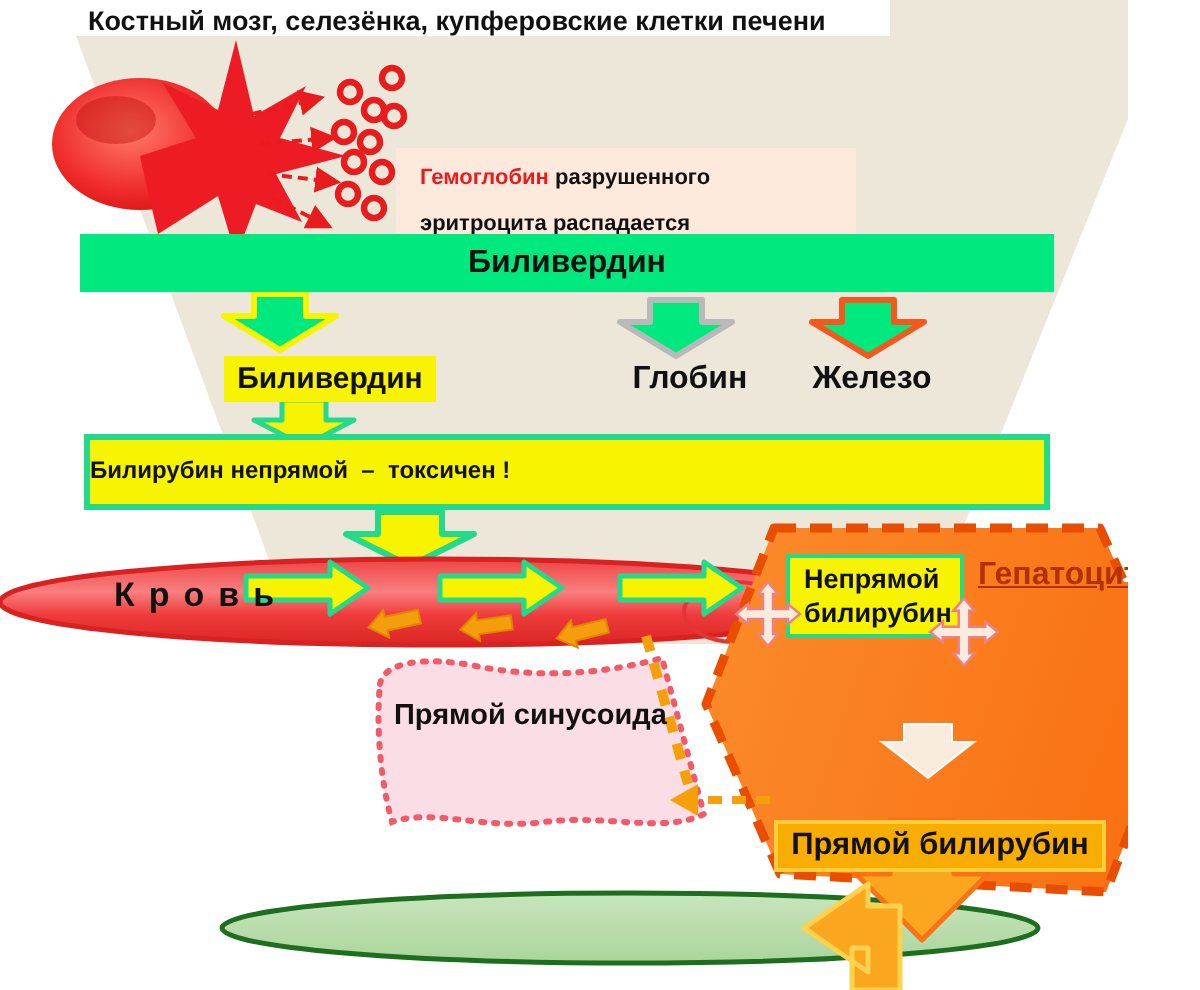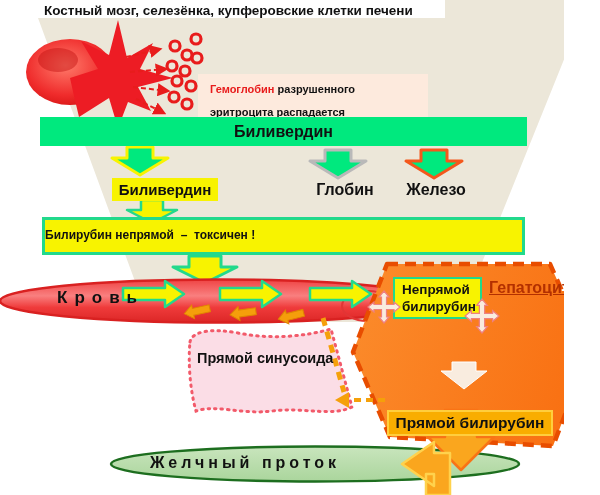--- a/index.html
+++ b/index.html
@@ -153,21 +153,20 @@
 
   <div class="abs bili-warning">Билирубин непрямой  –  токсичен !</div>
 
   <div class="abs krov">Кровь</div>
   <div class="abs sinusoid-label">Прямой синусоида</div>
 
   <div class="abs gepatocit">Гепатоцит</div>
   <div class="abs nepryamoy">Непрямой билирубин</div>
   <div class="abs pryamoy">Прямой билирубин</div>
 
-  <div class="abs zhelchny">Желчный проток</div>
 
   <div class="cross-icon" style="left:367px;top:290px">
     <svg width="34" height="34" viewBox="-17 -17 34 34">
       <polygon points="0,-16 5,-10 2.5,-10 2.5,-2.5 10,-2.5 10,-5 16,0 10,5 10,2.5 2.5,2.5 2.5,10 5,10 0,16 -5,10 -2.5,10 -2.5,2.5 -10,2.5 -10,5 -16,0 -10,-5 -10,-2.5 -2.5,-2.5 -2.5,-10 -5,-10" style="fill:var(--cream)" stroke="#ef8080" stroke-width="1.2"></polygon>
     </svg>
   </div>
   <div class="cross-icon" style="left:464px;top:298px">
     <svg width="36" height="36" viewBox="-17 -17 34 34">
       <polygon points="0,-16 5,-10 2.5,-10 2.5,-2.5 10,-2.5 10,-5 16,0 10,5 10,2.5 2.5,2.5 2.5,10 5,10 0,16 -5,10 -2.5,10 -2.5,2.5 -10,2.5 -10,5 -16,0 -10,-5 -10,-2.5 -2.5,-2.5 -2.5,-10 -5,-10" style="fill:var(--cream)" stroke="#ef8080" stroke-width="1.2"></polygon>
     </svg>

